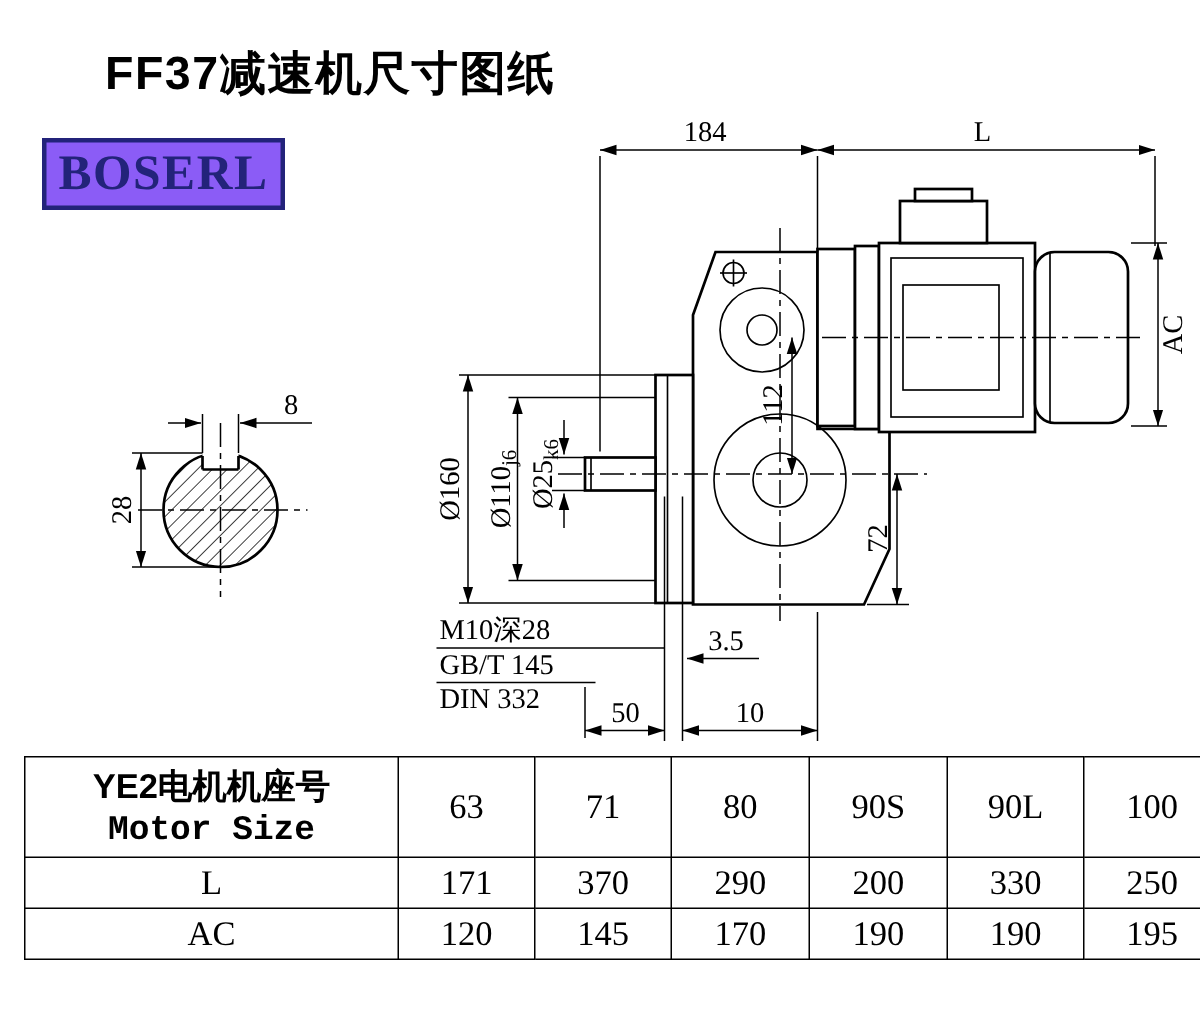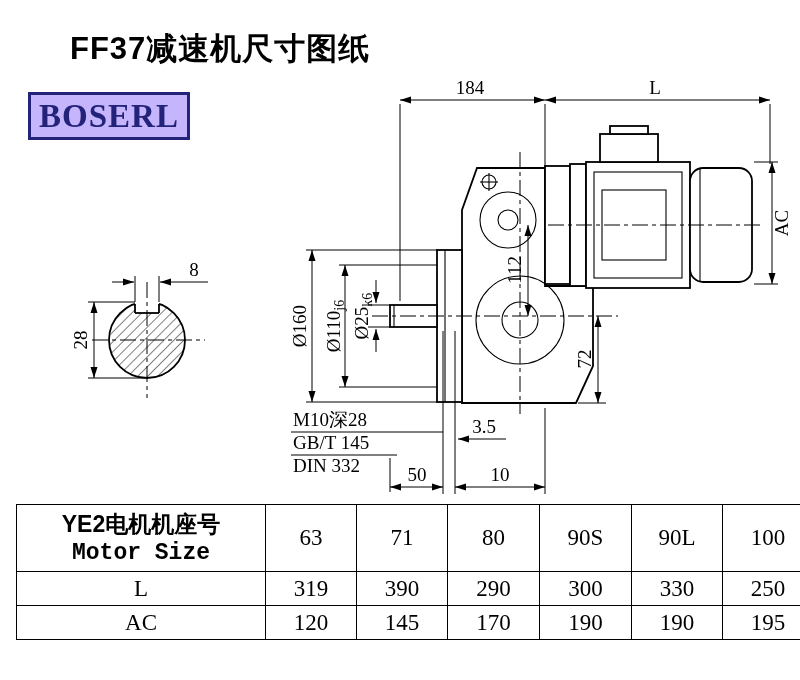--- a/index.html
+++ b/index.html
@@ -7,21 +7,21 @@
     width:800px;height:680px;position:relative;background:#ffffff;
     font-family:"Liberation Sans",sans-serif;overflow:hidden;color:#000;
   }
   .title{
     position:absolute;left:54px;top:12px;margin:16px;
     font-size:31px;font-weight:bold;letter-spacing:1px;color:#000;
   }
   .logo{
     position:absolute;left:28px;top:92px;width:156px;height:42px;
     border:3px solid #23237a;display:flex;align-items:center;justify-content:center;
-    background:#c4b5fd;
+    background:#8b5cf6;
   }
   .logo span{
     font-family:"Liberation Serif",serif;font-weight:bold;font-size:33px;
     color:#23237a;letter-spacing:1px;line-height:1;
   }
   svg.drawing{position:absolute;left:0;top:58px;}
   svg text{font-family:"Liberation Serif",serif;font-size:19px;fill:#000;stroke:none;}
   .dim-table{
     position:absolute;left:16px;top:504px;width:797px;
     border-collapse:collapse;table-layout:fixed;
@@ -178,24 +178,24 @@
     </th>
     <th>63</th>
     <th>71</th>
     <th>80</th>
     <th>90S</th>
     <th>90L</th>
     <th>100</th>
   </tr>
   <tr class="drow">
     <th>L</th>
-    <td>319</td>
-    <td>390</td>
+    <td>171</td>
+    <td>370</td>
     <td>290</td>
-    <td>300</td>
+    <td>200</td>
     <td>330</td>
     <td>250</td>
   </tr>
   <tr class="drow">
     <th>AC</th>
     <td>120</td>
     <td>145</td>
     <td>170</td>
     <td>190</td>
     <td>190</td>

